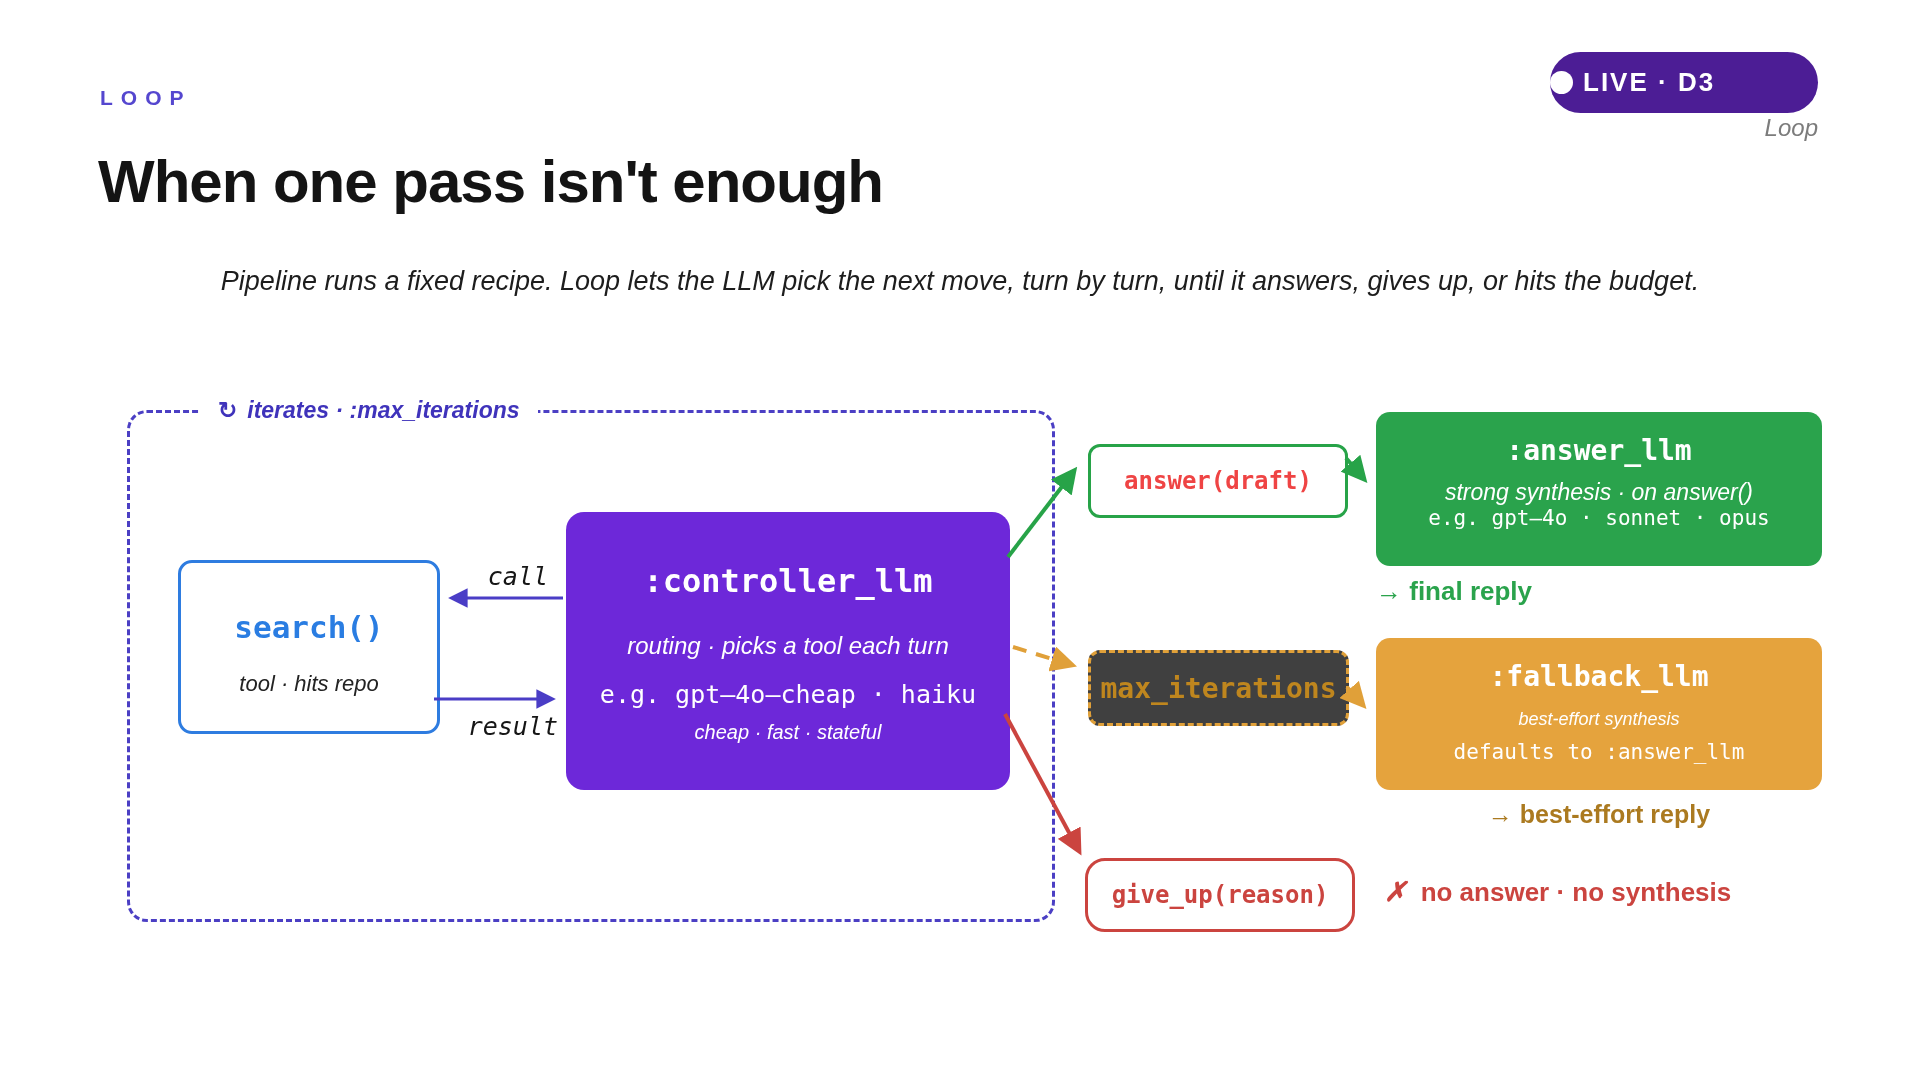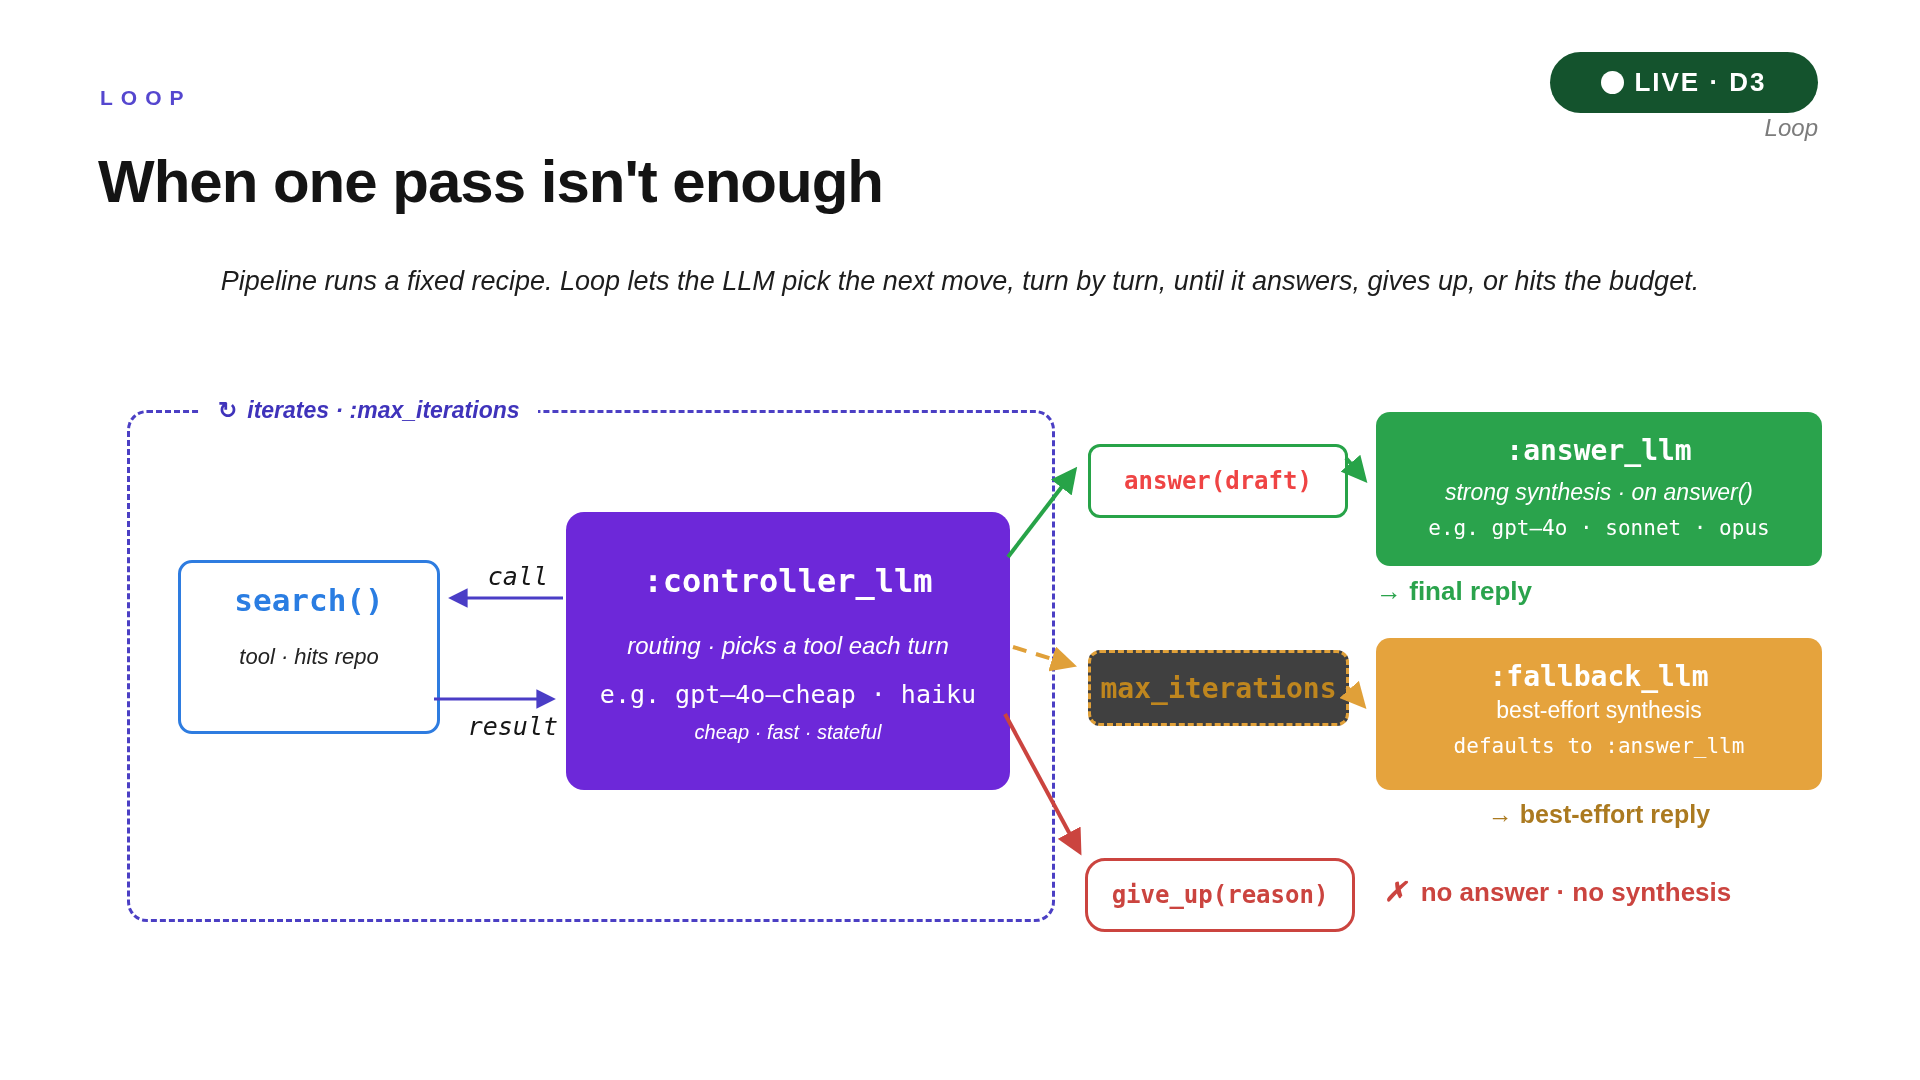--- a/index.html
+++ b/index.html
@@ -9,21 +9,21 @@
   }
   .abs{position:absolute;}
 
   
   .eyebrow{
     left:100px;top:86px;font-size:21px;font-weight:bold;letter-spacing:8px;
     color:#5547cf;
   }
   .badge{
     left:1550px;top:52px;width:268px;height:61px;border-radius:31px;
-    background:#14532d;display:flex;align-items:center;justify-content:center;gap:10px;
+    background:#4c1d95;display:flex;align-items:center;gap:10px;
   }
   .badge-dot{width:23px;height:23px;border-radius:50%;background:#ffffff;}
   .badge-label{color:#ffffff;font-weight:bold;font-size:26px;letter-spacing:2px;}
   .corner-note{
     left:1618px;top:114px;width:200px;text-align:right;
     font-style:italic;font-size:24px;color:#7c7c7c;
   }
   .title{
     left:98px;top:150px;font-size:60px;font-weight:bold;color:#141414;
     letter-spacing:-1px;line-height:1.05;
@@ -45,21 +45,21 @@
   }
   .loop-label .loop-icon{font-style:normal;margin-right:10px;}
 
   
   .mono{font-family:"DejaVu Sans Mono","Liberation Mono",monospace;}
 
   .search-box{
     left:178px;top:560px;width:256px;height:168px;background:#ffffff;
     border:3px solid #2e7ce0;border-radius:14px;z-index:2;text-align:center;
   }
-  .search-title{margin-top:19px;font-size:31px;font-weight:bold;color:#2a7de2;}
+  .search-title{margin-top:46px;font-size:31px;font-weight:bold;color:#2a7de2;}
   .search-sub{margin-top:26px;font-style:italic;font-size:22px;color:#232323;}
 
   .controller-box{
     left:566px;top:512px;width:444px;height:278px;background:#6d28d9;
     border-radius:18px;z-index:2;text-align:center;color:#ffffff;
   }
   .controller-title{margin-top:50px;font-size:32px;font-weight:bold;}
   .controller-line1{margin-top:32px;font-style:italic;font-size:24px;}
   .controller-line2{margin-top:20px;font-size:25px;}
   .controller-line3{margin-top:12px;font-style:italic;font-size:20px;}
@@ -75,38 +75,38 @@
     border:3px solid #27a348;border-radius:12px;z-index:2;
     display:flex;align-items:center;justify-content:center;
     font-size:24px;font-weight:bold;color:#ef4444;margin-top:19px;
   }
   .answer-box{
     left:1376px;top:412px;width:446px;height:154px;background:#2aa34c;
     border-radius:14px;z-index:2;text-align:center;color:#ffffff;
   }
   .answer-title{margin-top:22px;font-size:28px;font-weight:bold;}
   .answer-line1{margin-top:12px;font-style:italic;font-size:23px;}
-  .answer-line2{margin-top:10px;font-size:21px;text-align:center;}
+  .answer-line2{font-size:21px;text-align:center;}
   .answer-reply{
     left:1376px;top:576px;width:446px;text-align:left;
     font-size:26px;font-weight:bold;color:#2aa34c;
   }
 
   .max-pill{
     left:1088px;top:650px;width:255px;height:70px;background:#404040;
     border:3px dashed #e0a039;border-radius:12px;z-index:2;
     display:flex;align-items:center;justify-content:center;
     font-size:28px;font-weight:bold;color:#bf861e;
   }
   .fallback-box{
     left:1376px;top:638px;width:446px;height:152px;background:#e5a33d;
     border-radius:14px;z-index:2;text-align:center;color:#ffffff;
   }
   .fallback-title{margin-top:22px;font-size:28px;font-weight:bold;}
-  .fallback-line1{margin-top:4px;font-size:23px;}
+  .fallback-line1{margin-top:16px;font-style:italic;font-size:18px;}
   .fallback-line2{margin-top:10px;font-size:21px;}
   .fallback-reply{
     left:1376px;top:800px;width:446px;text-align:center;
     font-size:25px;font-weight:bold;color:#ab7a20;
   }
 
   .giveup-pill{
     left:1085px;top:858px;width:264px;height:68px;background:#ffffff;
     border:3px solid #cb443f;border-radius:20px;z-index:2;
     display:flex;align-items:center;justify-content:center;

